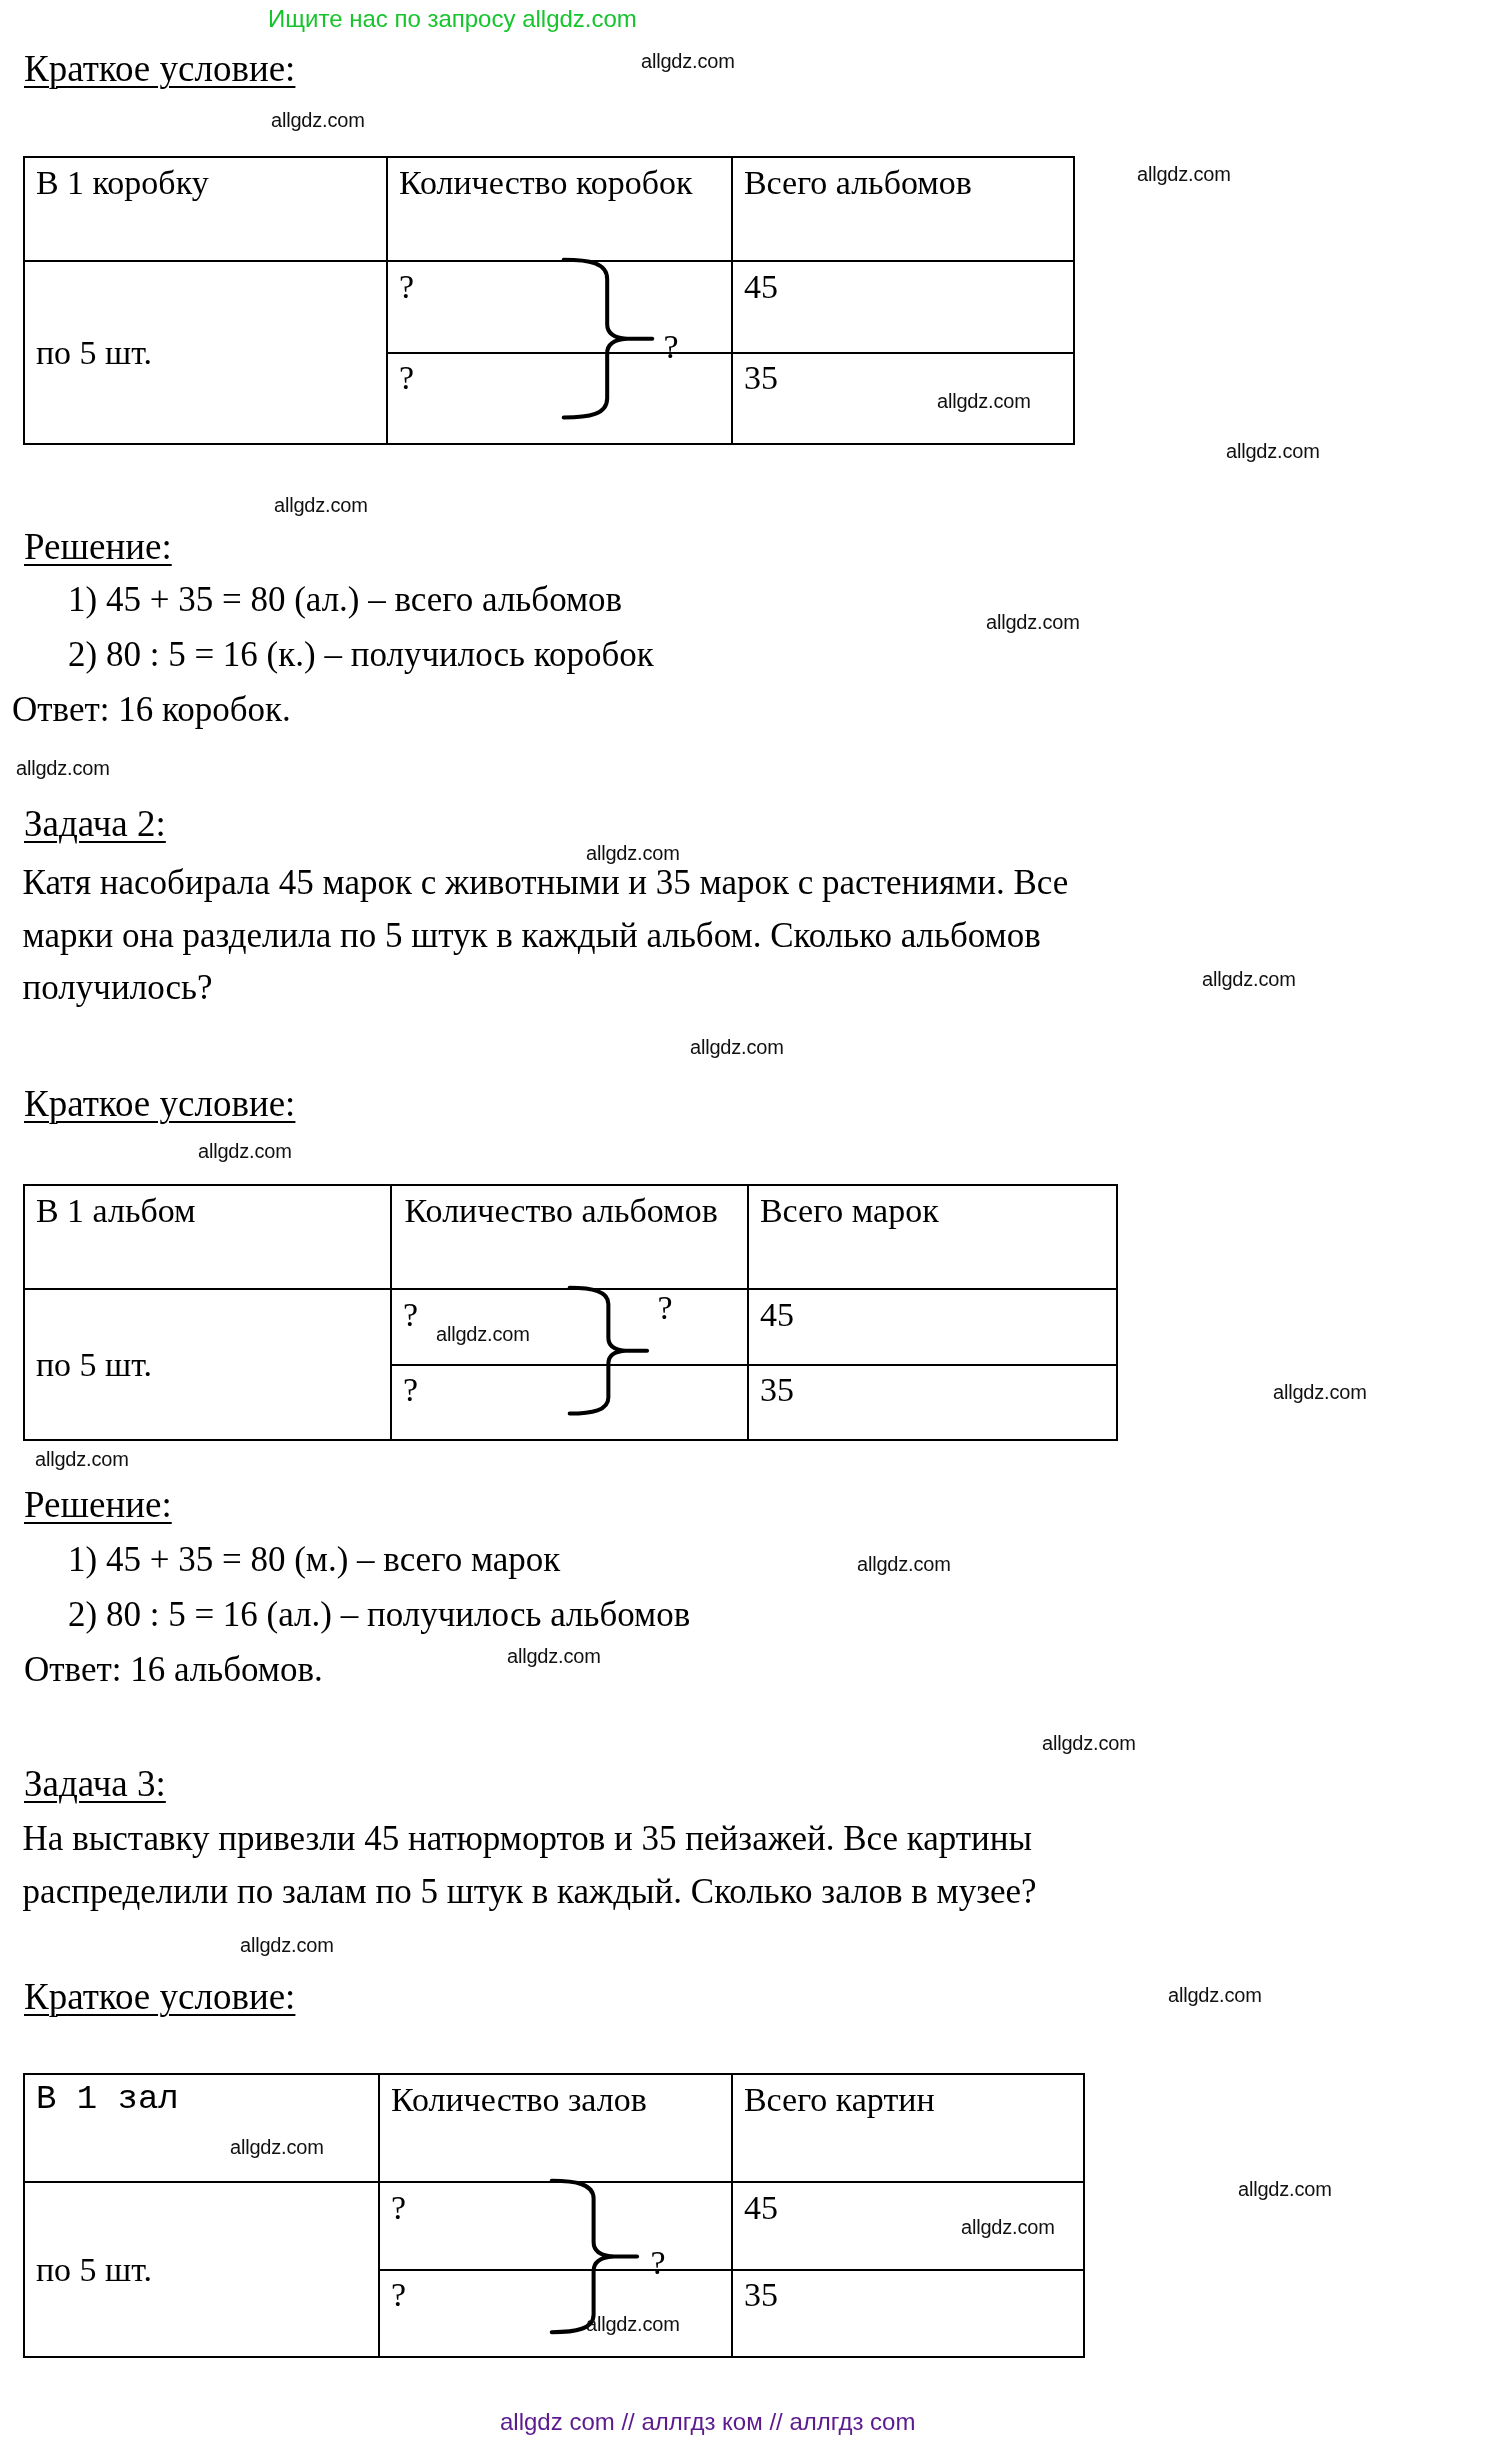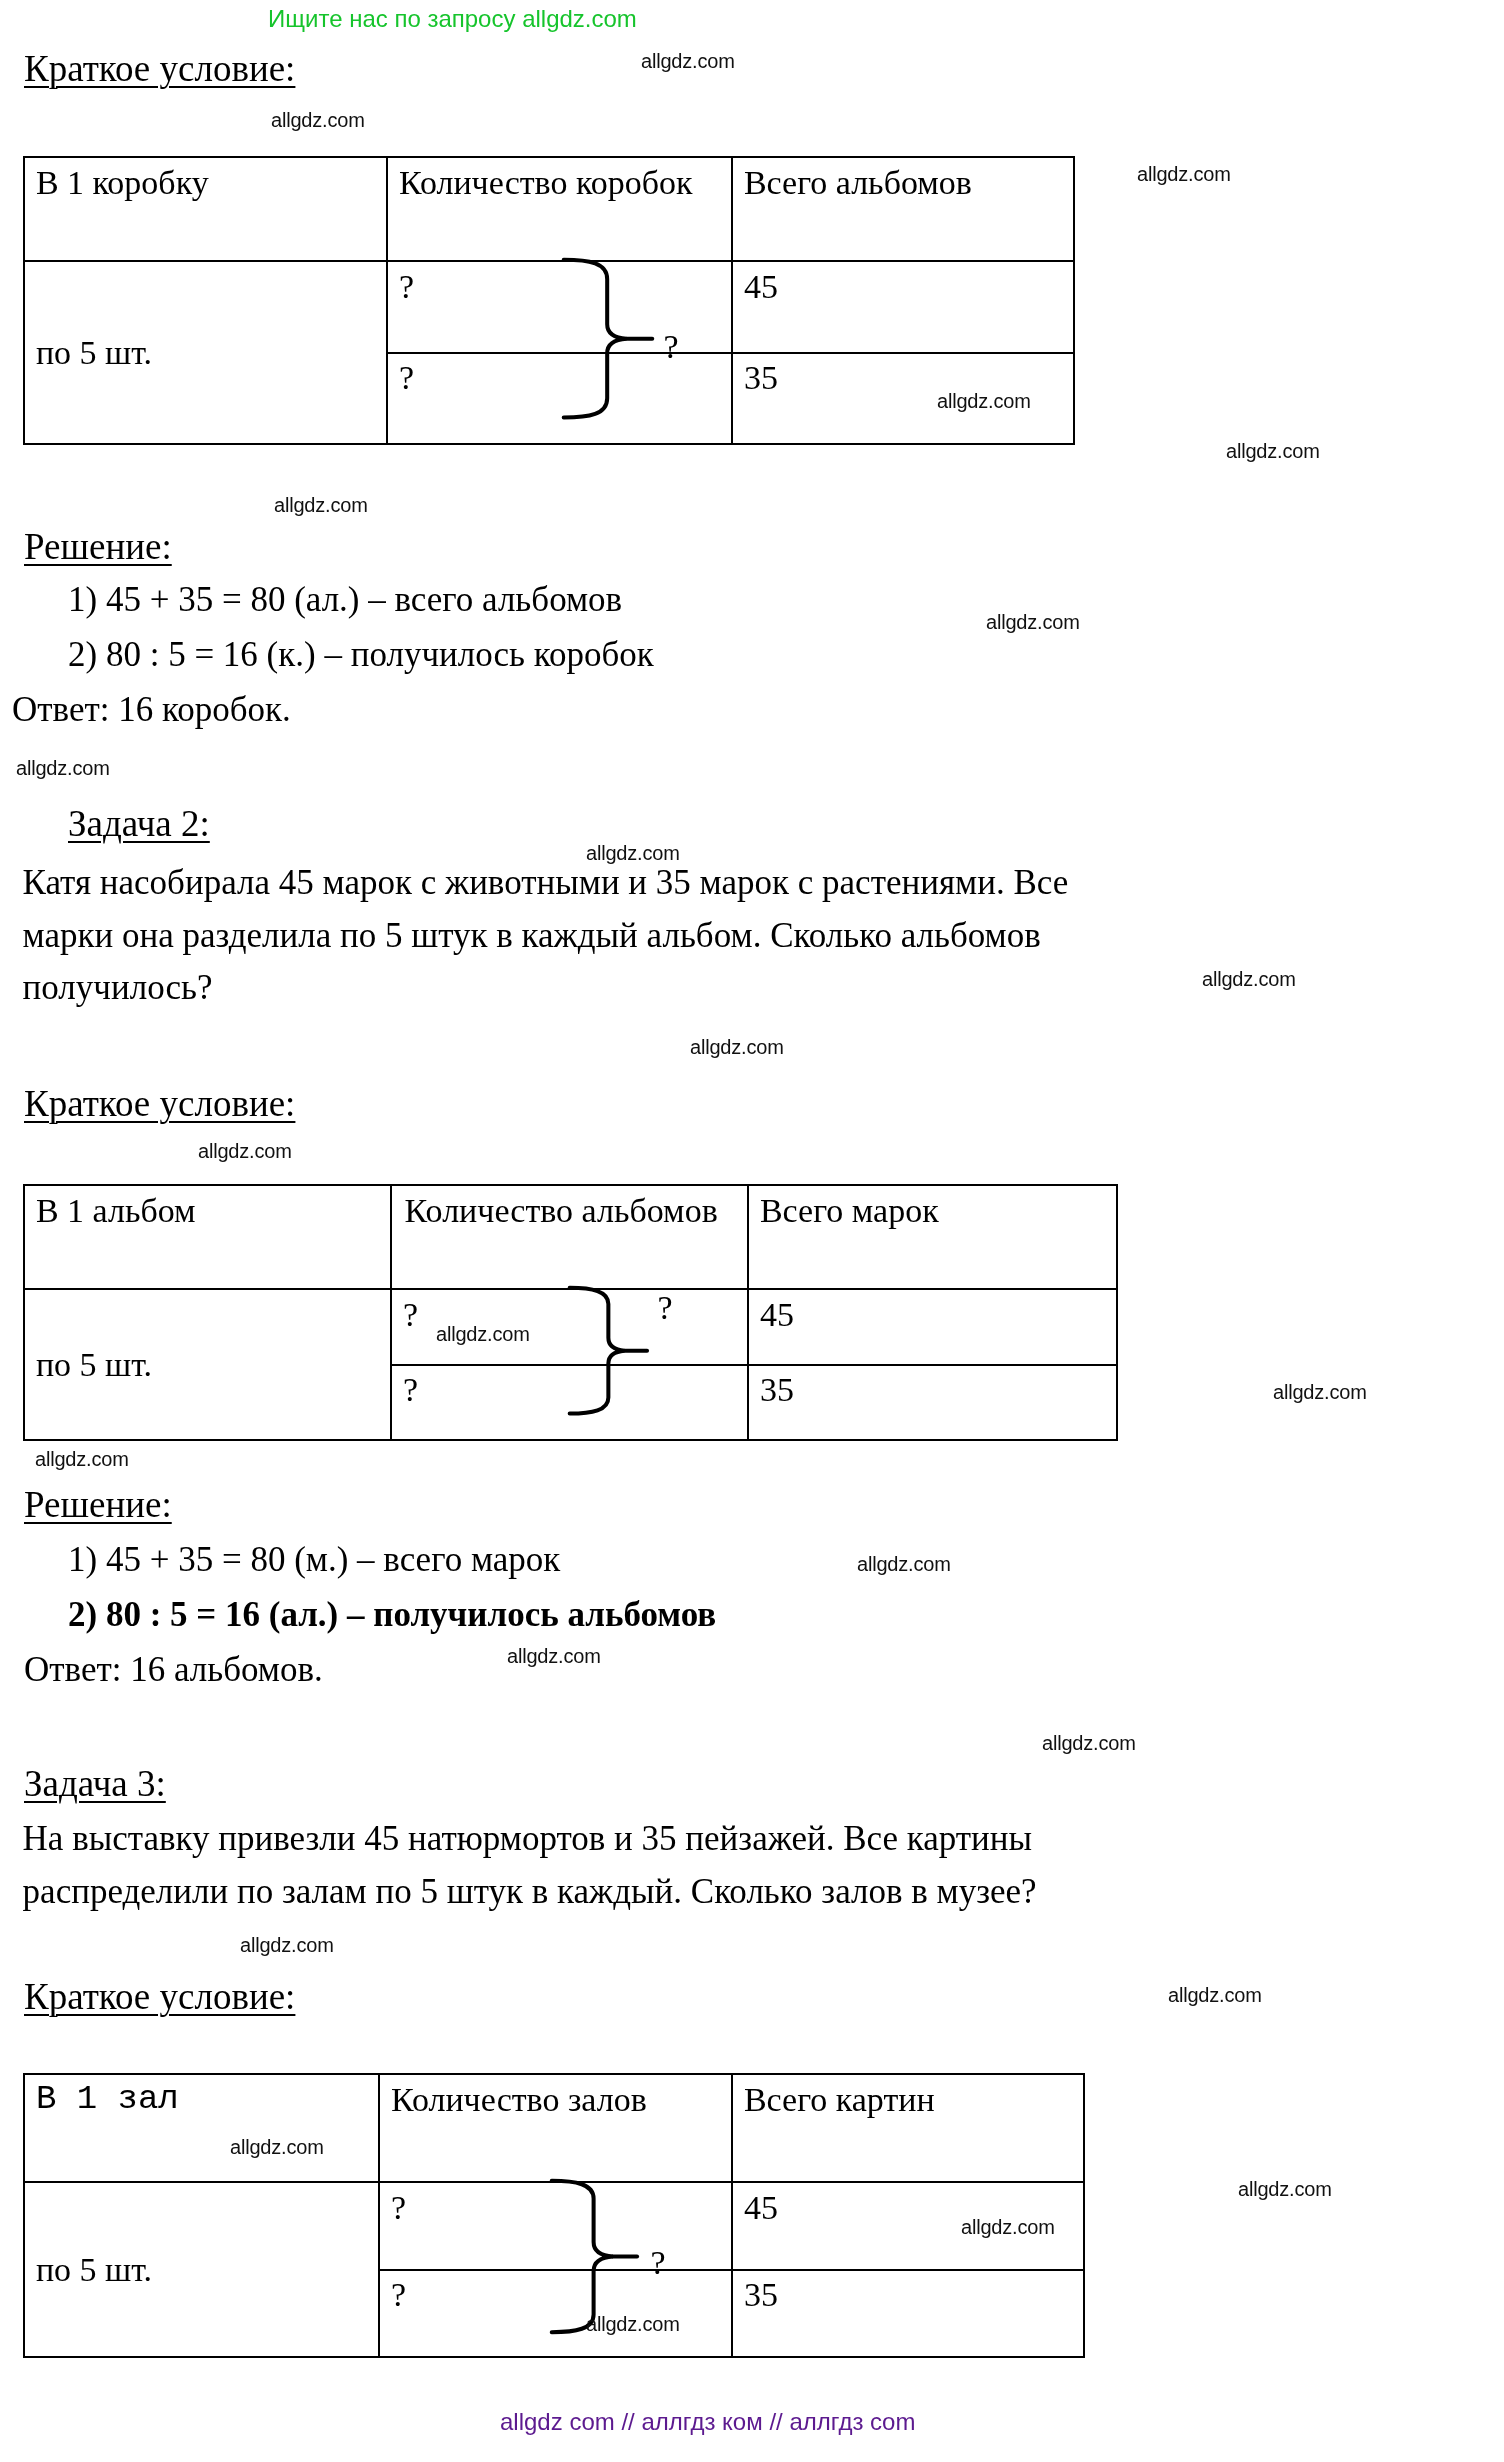--- a/index.html
+++ b/index.html
@@ -133,21 +133,21 @@
       <td style="height:85px;">35</td>
     </tr>
   </tbody>
     </table>
 
   <div class="hdr" style="left:24px; top:528px;">Решение:</div>
   <div class="txt" style="left:68px; top:582px;">1)  45 + 35 = 80 (ал.) – всего альбомов</div>
   <div class="txt" style="left:68px; top:637px;">2)  80 : 5 = 16 (к.) – получилось коробок</div>
   <div class="txt" style="left:12px; top:692px;">Ответ: 16 коробок.</div>
 
-  <div class="hdr" style="left:24px; top:805px;margin-left:44px;">Задача 2:</div>
+  <div class="hdr" style="left:24px; top:805px;">Задача 2:</div>
 
   <div class="txt" style="left:22.6px; top:865px;">Катя насобирала 45 марок с животными и 35 марок с растениями. Все</div>
   <div class="txt" style="left:22.6px; top:918px;">марки она разделила по 5 штук в каждый альбом. Сколько альбомов</div>
   <div class="txt" style="left:22.6px; top:970px;">получилось?</div>
 
   <div class="hdr" style="left:24px; top:1085px;">Краткое условие:</div>
 
   <table class="tbl" style="left:22.6px; top:1184px; width:1093px;">
     <colgroup>
       <col style="width:367px">
@@ -176,21 +176,21 @@
     </tr>
     <tr>
       <td style="height:69px;">?</td>
       <td style="height:69px;">35</td>
     </tr>
   </tbody>
     </table>
 
   <div class="hdr" style="left:24px; top:1486px;">Решение:</div>
   <div class="txt" style="left:68px; top:1542px;">1)  45 + 35 = 80 (м.) – всего марок</div>
-  <div class="txt" style="left:68px; top:1597px;font-weight:bold;">2)  80 : 5 = 16 (ал.) – получилось альбомов</div>
+  <div class="txt" style="left:68px; top:1597px;">2)  80 : 5 = 16 (ал.) – получилось альбомов</div>
   <div class="txt" style="left:24px; top:1652px;">Ответ: 16 альбомов.</div>
 
   <div class="hdr" style="left:24px; top:1765px;">Задача 3:</div>
 
   <div class="txt" style="left:22.6px; top:1821px;">На выставку привезли 45 натюрмортов и 35 пейзажей. Все картины</div>
   <div class="txt" style="left:22.6px; top:1874px;">распределили по залам по 5 штук в каждый. Сколько залов в музее?</div>
 
   <div class="hdr" style="left:24px; top:1978px;">Краткое условие:</div>
 
   <table class="tbl" style="left:22.6px; top:2073px; width:1060px;">

